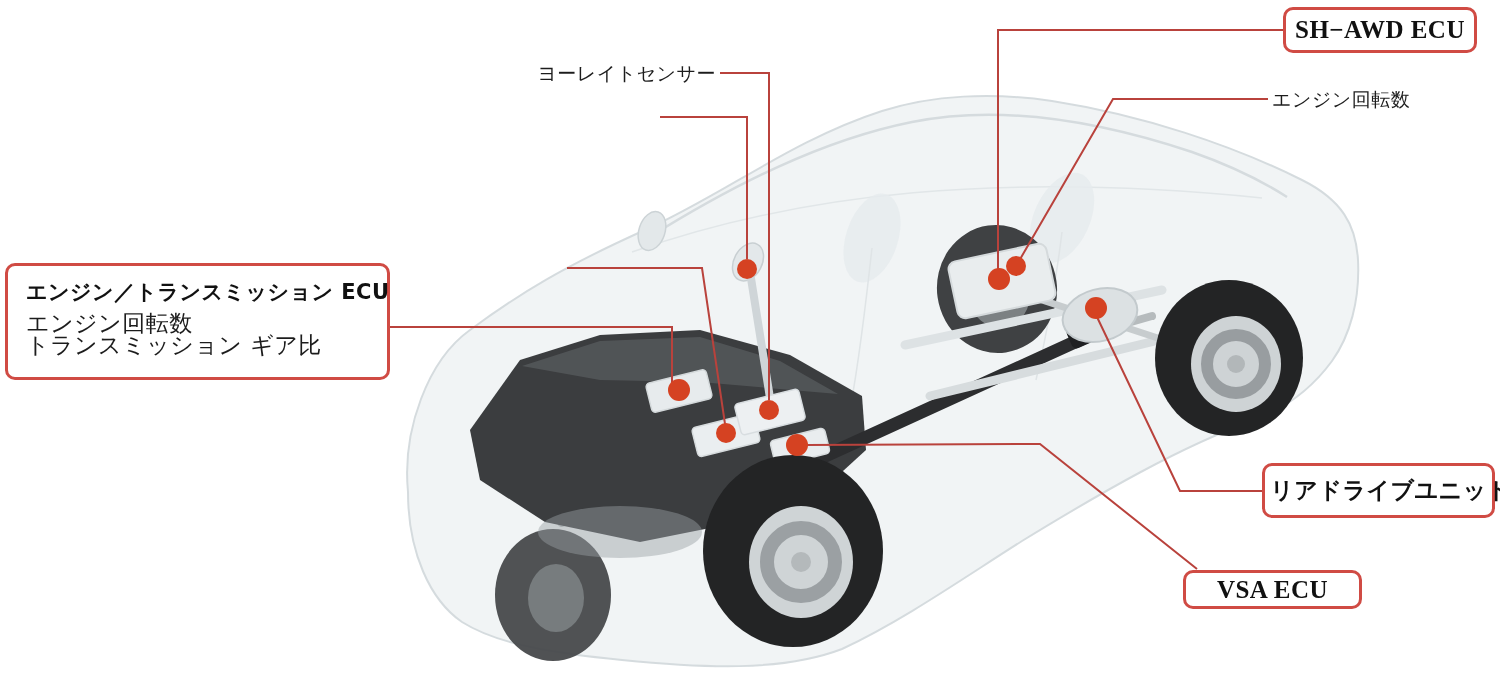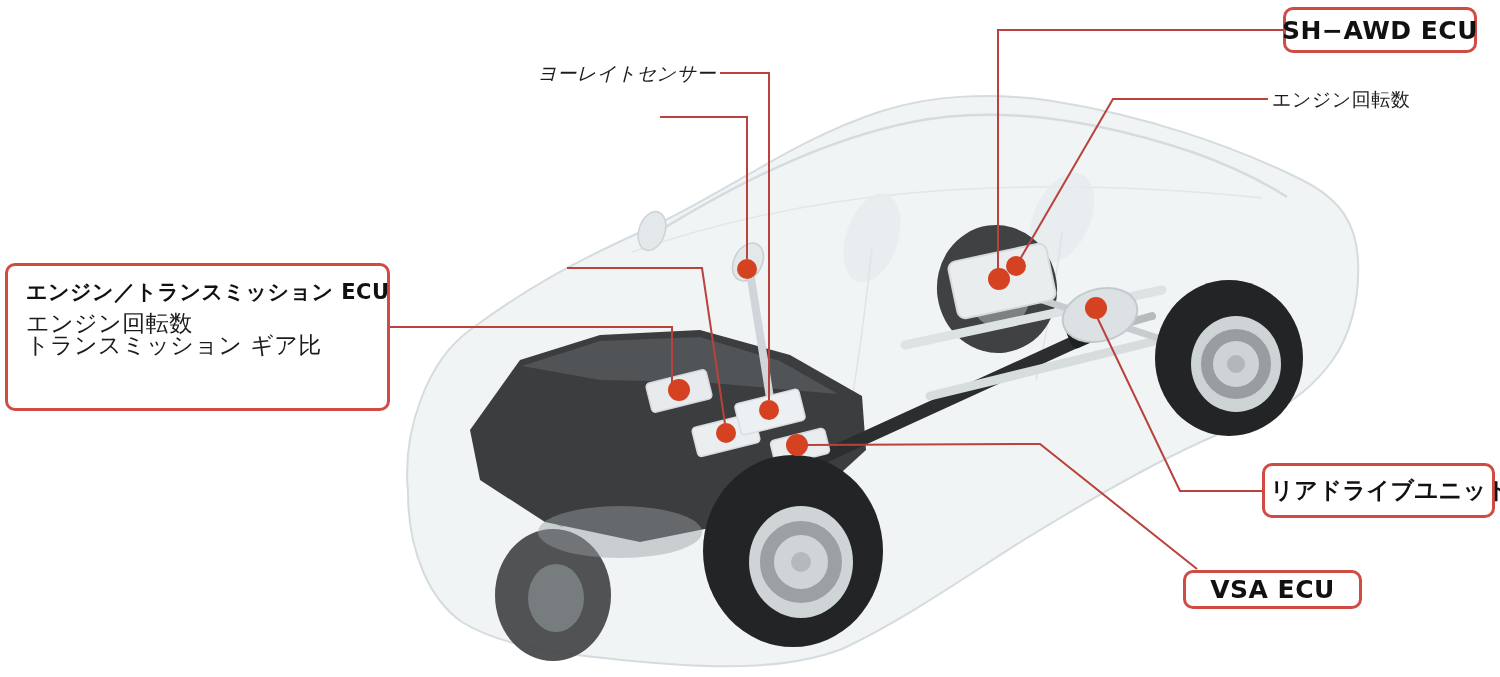--- a/index.html
+++ b/index.html
@@ -18,21 +18,21 @@
   .callout-box{
     position:absolute;z-index:3;background:#ffffff;
     border:3px solid #d04b44;border-radius:10px;
     box-sizing:border-box;
   }
   .callout-box.center{display:flex;align-items:center;justify-content:center;}
   .box-title{font-weight:bold;color:#111;white-space:nowrap;}
   #engine-box{padding:12px 14px 8px 18px;}
   #engine-box .box-title{font-size:21px;margin-bottom:7px;letter-spacing:0.5px;}
   #engine-box .box-item{font-size:23px;line-height:21.5px;letter-spacing:0.5px;}
-  #shawd-box .box-title,#vsa-box .box-title{font-size:25px;letter-spacing:0.5px;}
+  #shawd-box .box-title,#vsa-box .box-title{font-size:25px;letter-spacing:0.5px;font-family:Liberation Serif, serif;}
   #rdu-box .box-title{font-size:23px;letter-spacing:0.5px;margin-left:24px;}
 </style>
 </head>
 <body>
 
 <div id="stage">
 
   <svg id="carsvg" width="1500" height="677" viewBox="0 0 1500 677">
 
     <g>
@@ -136,27 +136,27 @@
       <circle cx="1016" cy="266" r="10"></circle>
       <circle cx="769" cy="410" r="10"></circle>
       <circle cx="747" cy="269" r="10"></circle>
       <circle cx="726" cy="433" r="10"></circle>
       <circle cx="679" cy="390" r="11"></circle>
       <circle cx="1096" cy="308" r="11"></circle>
       <circle cx="797" cy="445" r="11"></circle>
     </g>
   </svg>
 
-  <div class="label r" style="left:516px;top:61px;width:200px;font-style:italic;">ヨーレイトセンサー</div>
+  <div class="label r" style="left:516px;top:61px;width:200px;">ヨーレイトセンサー</div>
 
 
   <div class="label" style="left:1272px;top:87px;">エンジン回転数</div>
 
 
-  <div id="engine-box" class="callout-box" style="left:5px;top:263px;width:385px;height:148px;">
+  <div id="engine-box" class="callout-box" style="left:5px;top:263px;width:385px;height:117px;">
     <div class="box-title">エンジン／トランスミッション ECU</div>
     <div class="box-item">エンジン回転数</div>
     <div class="box-item">トランスミッション ギア比</div>
   </div>
 
   <div id="shawd-box" class="callout-box center" style="left:1283px;top:7px;width:194px;height:46px;">
     <div class="box-title">SH−AWD ECU</div>
   </div>
 
   <div id="rdu-box" class="callout-box center" style="left:1262px;top:463px;width:233px;height:55px;">

